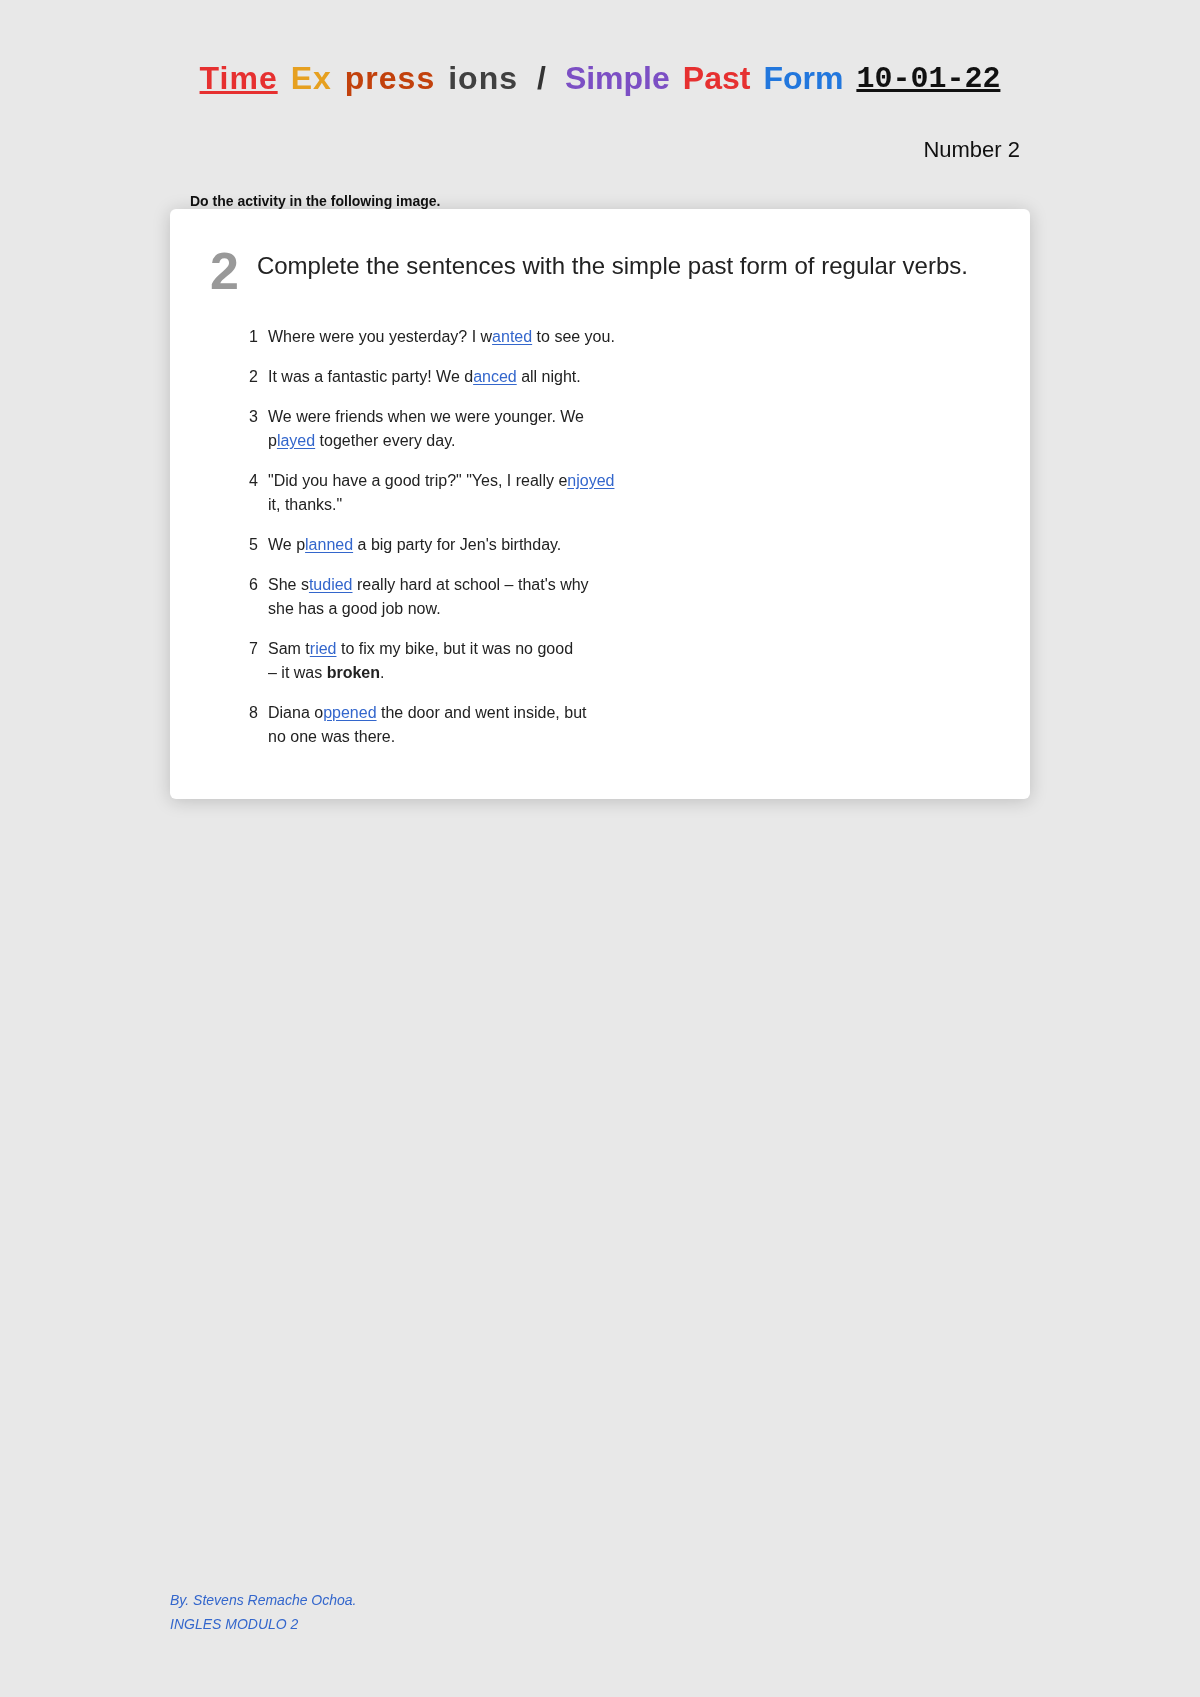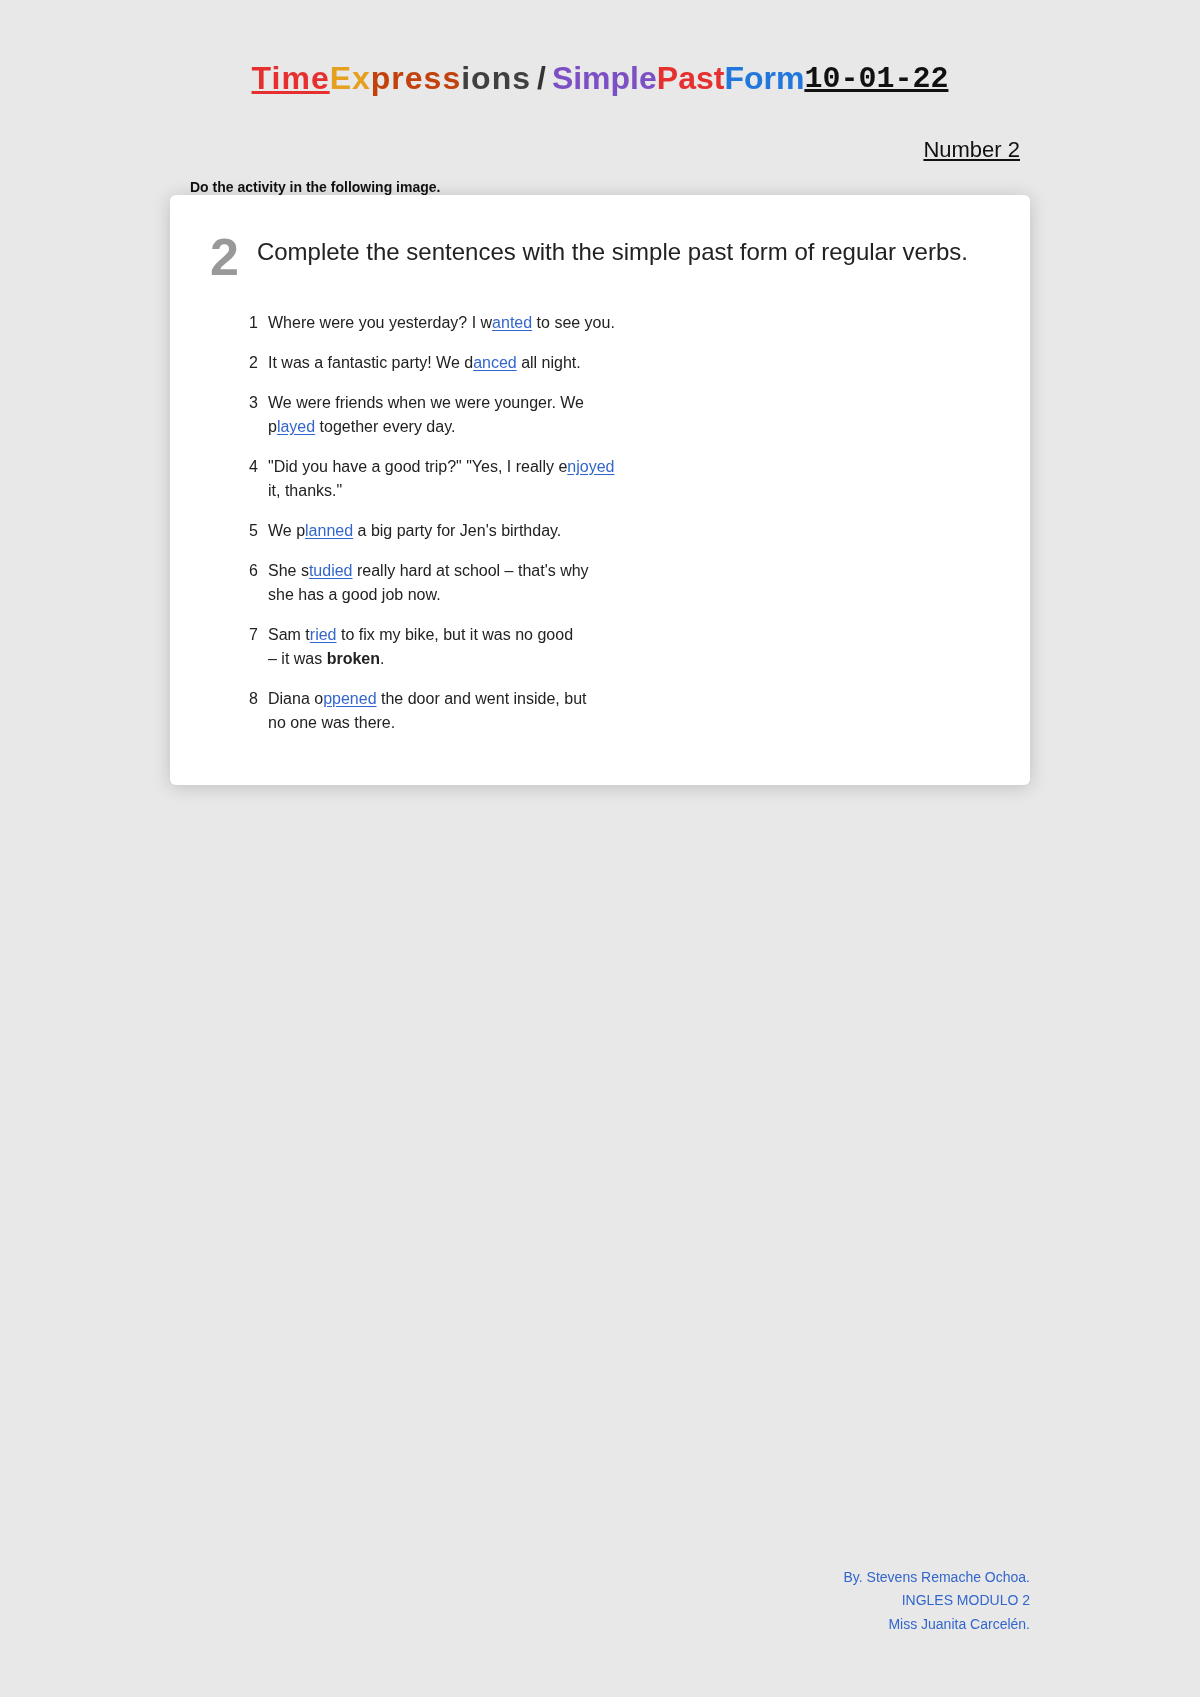--- a/index.html
+++ b/index.html
@@ -21,43 +21,42 @@
     }
 
     
     .title-line {
       display: flex;
       align-items: center;
       justify-content: center;
       font-size: 32px;
       font-weight: bold;
       margin-bottom: 40px;
-      gap: 0px;
+      gap: 13px;
       font-family: 'Comic Sans MS', cursive, sans-serif;
     }
 
     .title-time { color: #e63030; text-decoration: underline; letter-spacing: 1px; }
     .title-ex { color: #e6a020; letter-spacing: 1px; }
     .title-press { color: #c2410c; letter-spacing: 1px; }
     .title-ions { color: #404040; letter-spacing: 1px; }
     .title-sep { color: #333; margin: 0 6px; font-family: Arial, sans-serif; }
     .title-simple { color: #7c4fc4; }
     .title-past { color: #e63030; }
     .title-form { color: #2277dd; }
     .title-date { color: #111; font-family: 'Courier New', monospace; font-weight: bold; font-size: 30px; text-decoration: underline; }
 
     
     .number-line {
       text-align: right;
       font-family: 'Comic Sans MS', cursive, sans-serif;
       font-size: 22px;
       color: #111;
-      margin-bottom: 16px;
+      margin-bottom: 30px;
       padding-right: 10px;
-      text-decoration: underline;
     }
 
     
     .activity-header {
       font-size: 15px;
       font-weight: bold;
       color: #111;
       margin-bottom: 12px;
       padding-left: 20px;
     }
@@ -131,21 +130,21 @@
     }
 
     .blank-underlined {
       color: #3366cc;
       text-decoration: underline;
       text-underline-offset: 2px;
     }
 
     
     .footer {
-      text-align: right;
+      font-style: italic;
       color: #3366cc;
       font-size: 14px;
       line-height: 1.7;
       margin-top: auto;
       padding-top: 20px;
     }
   </style>
 </head>
 <body>
 
@@ -236,16 +235,15 @@
           no one was there.
         </span>
       </li>
 
     </ul>
   </div>
 
   <div class="footer">
     <div>By. Stevens Remache Ochoa.</div>
     <div>INGLES MODULO 2</div>
-    <div>Miss Juanita Carcelén.</div>
   </div>
 
 </div>
 
 </body></html>

